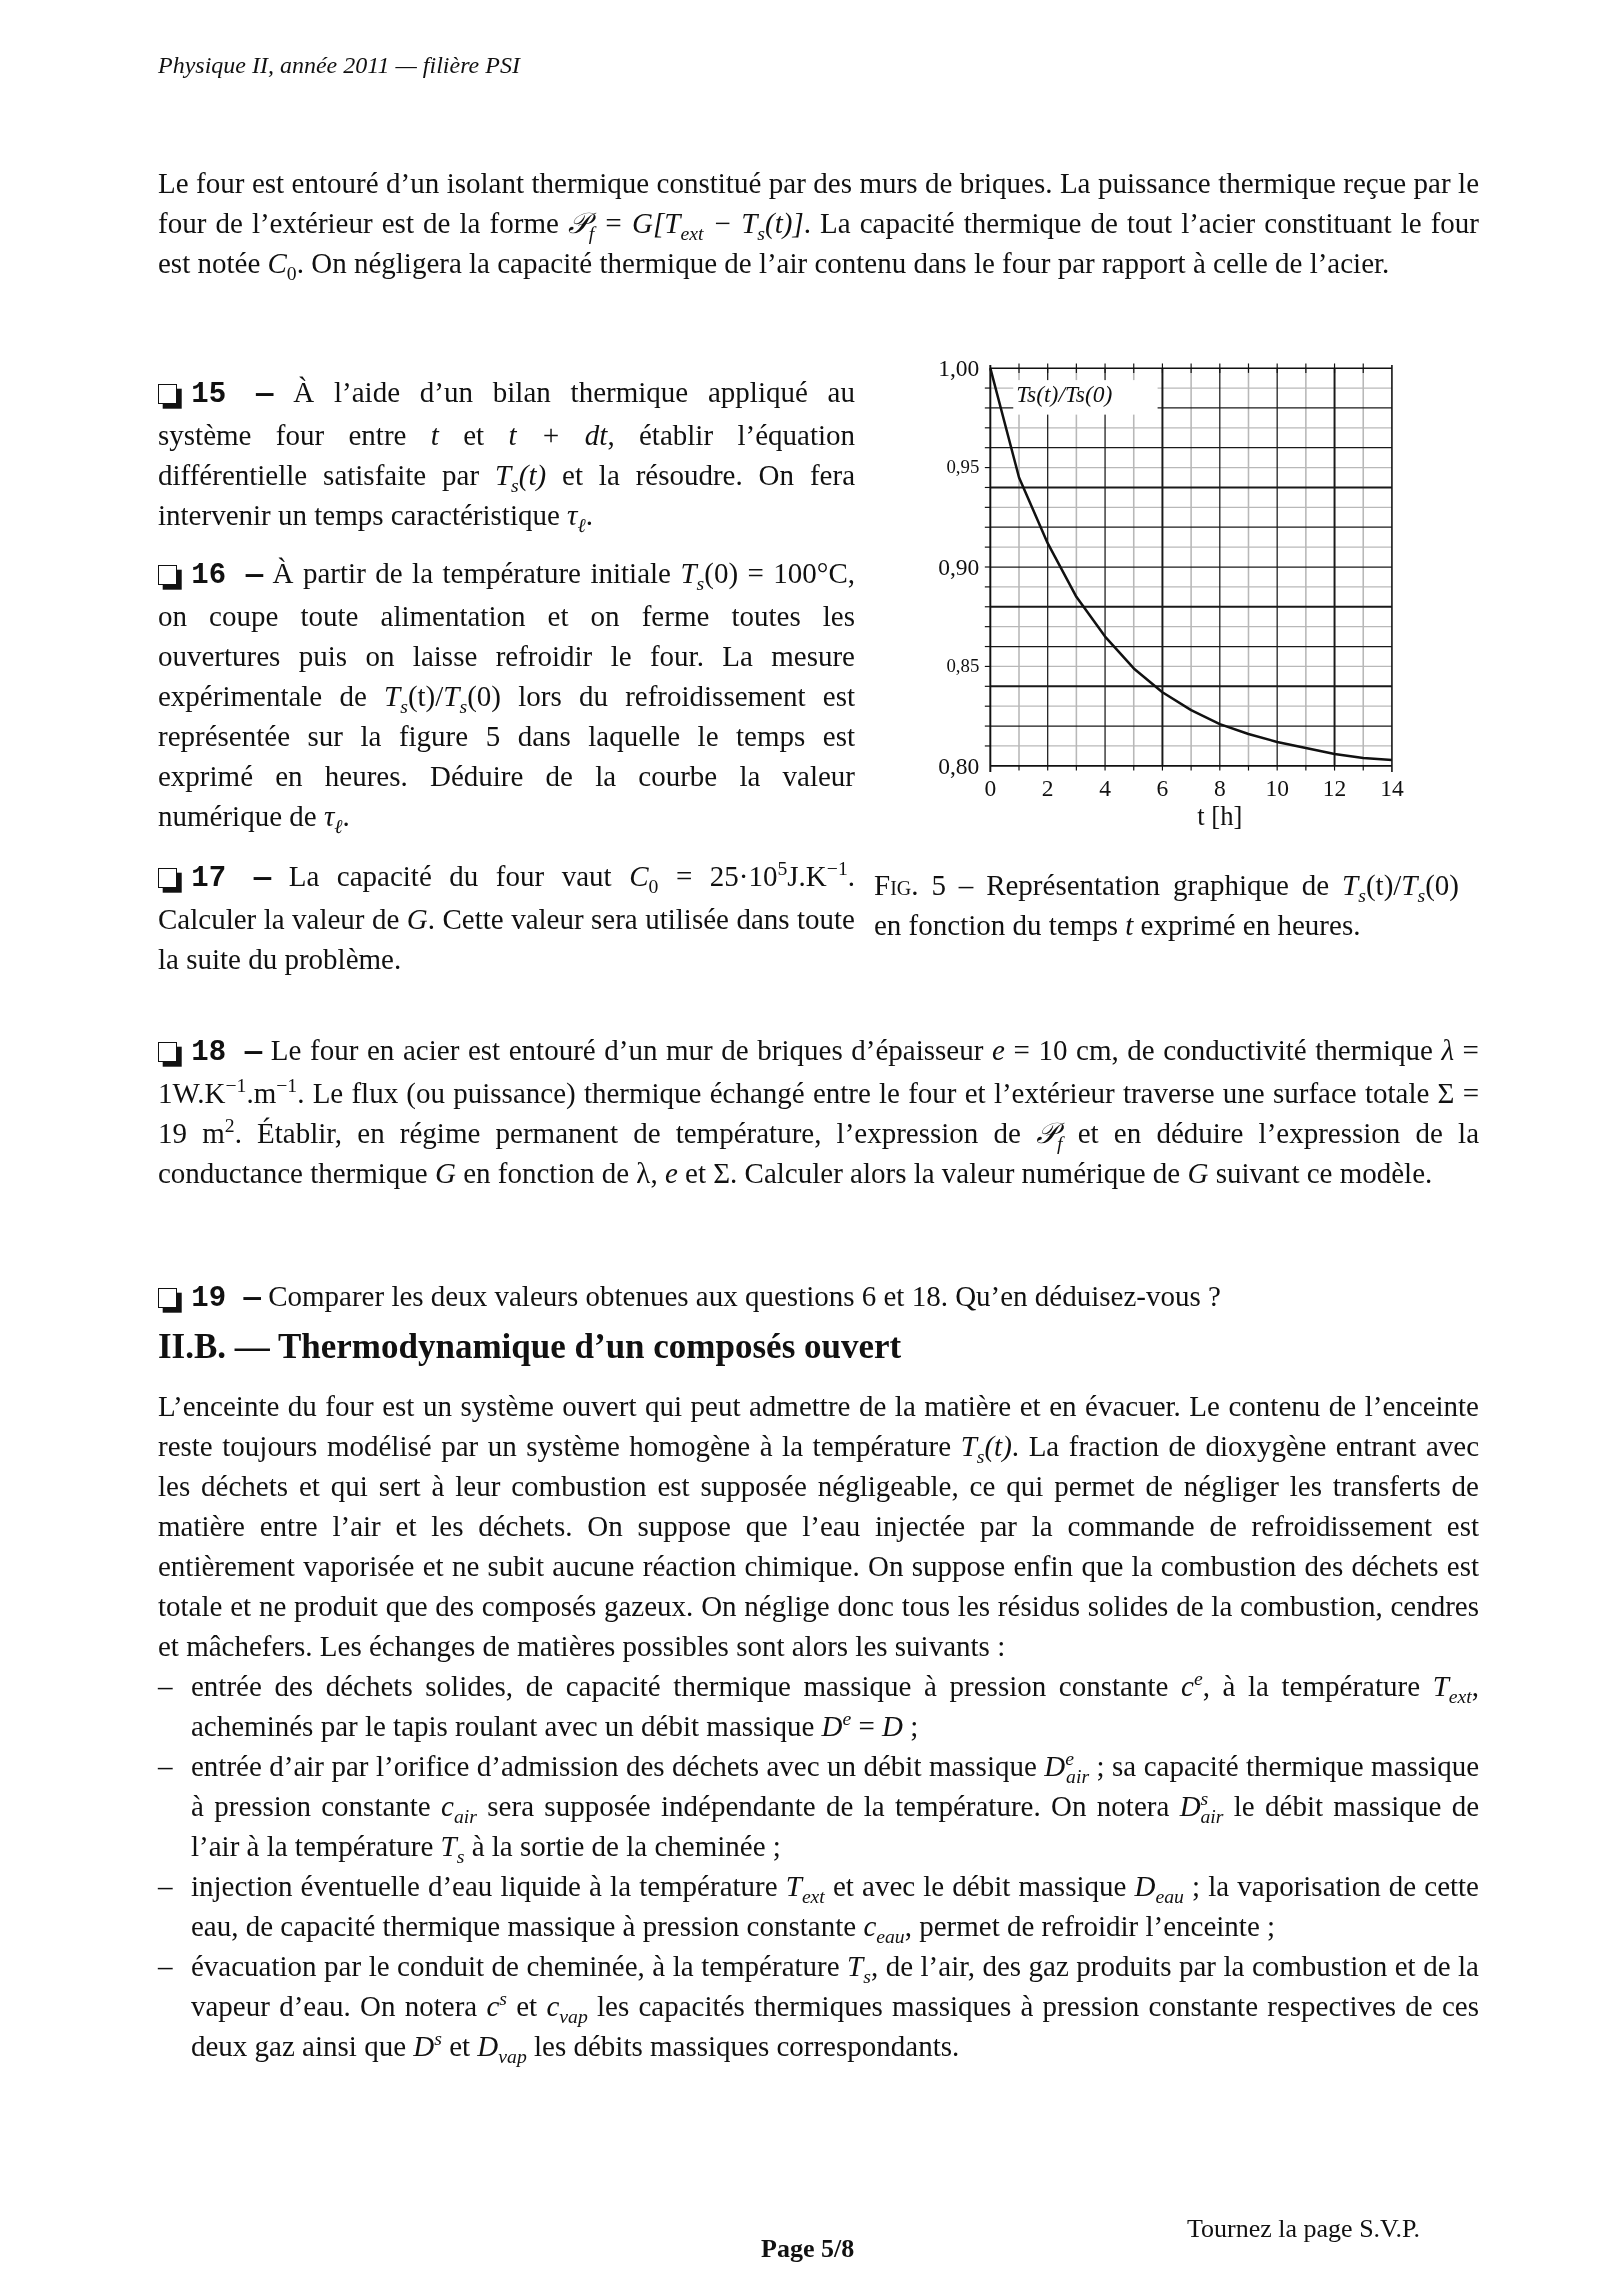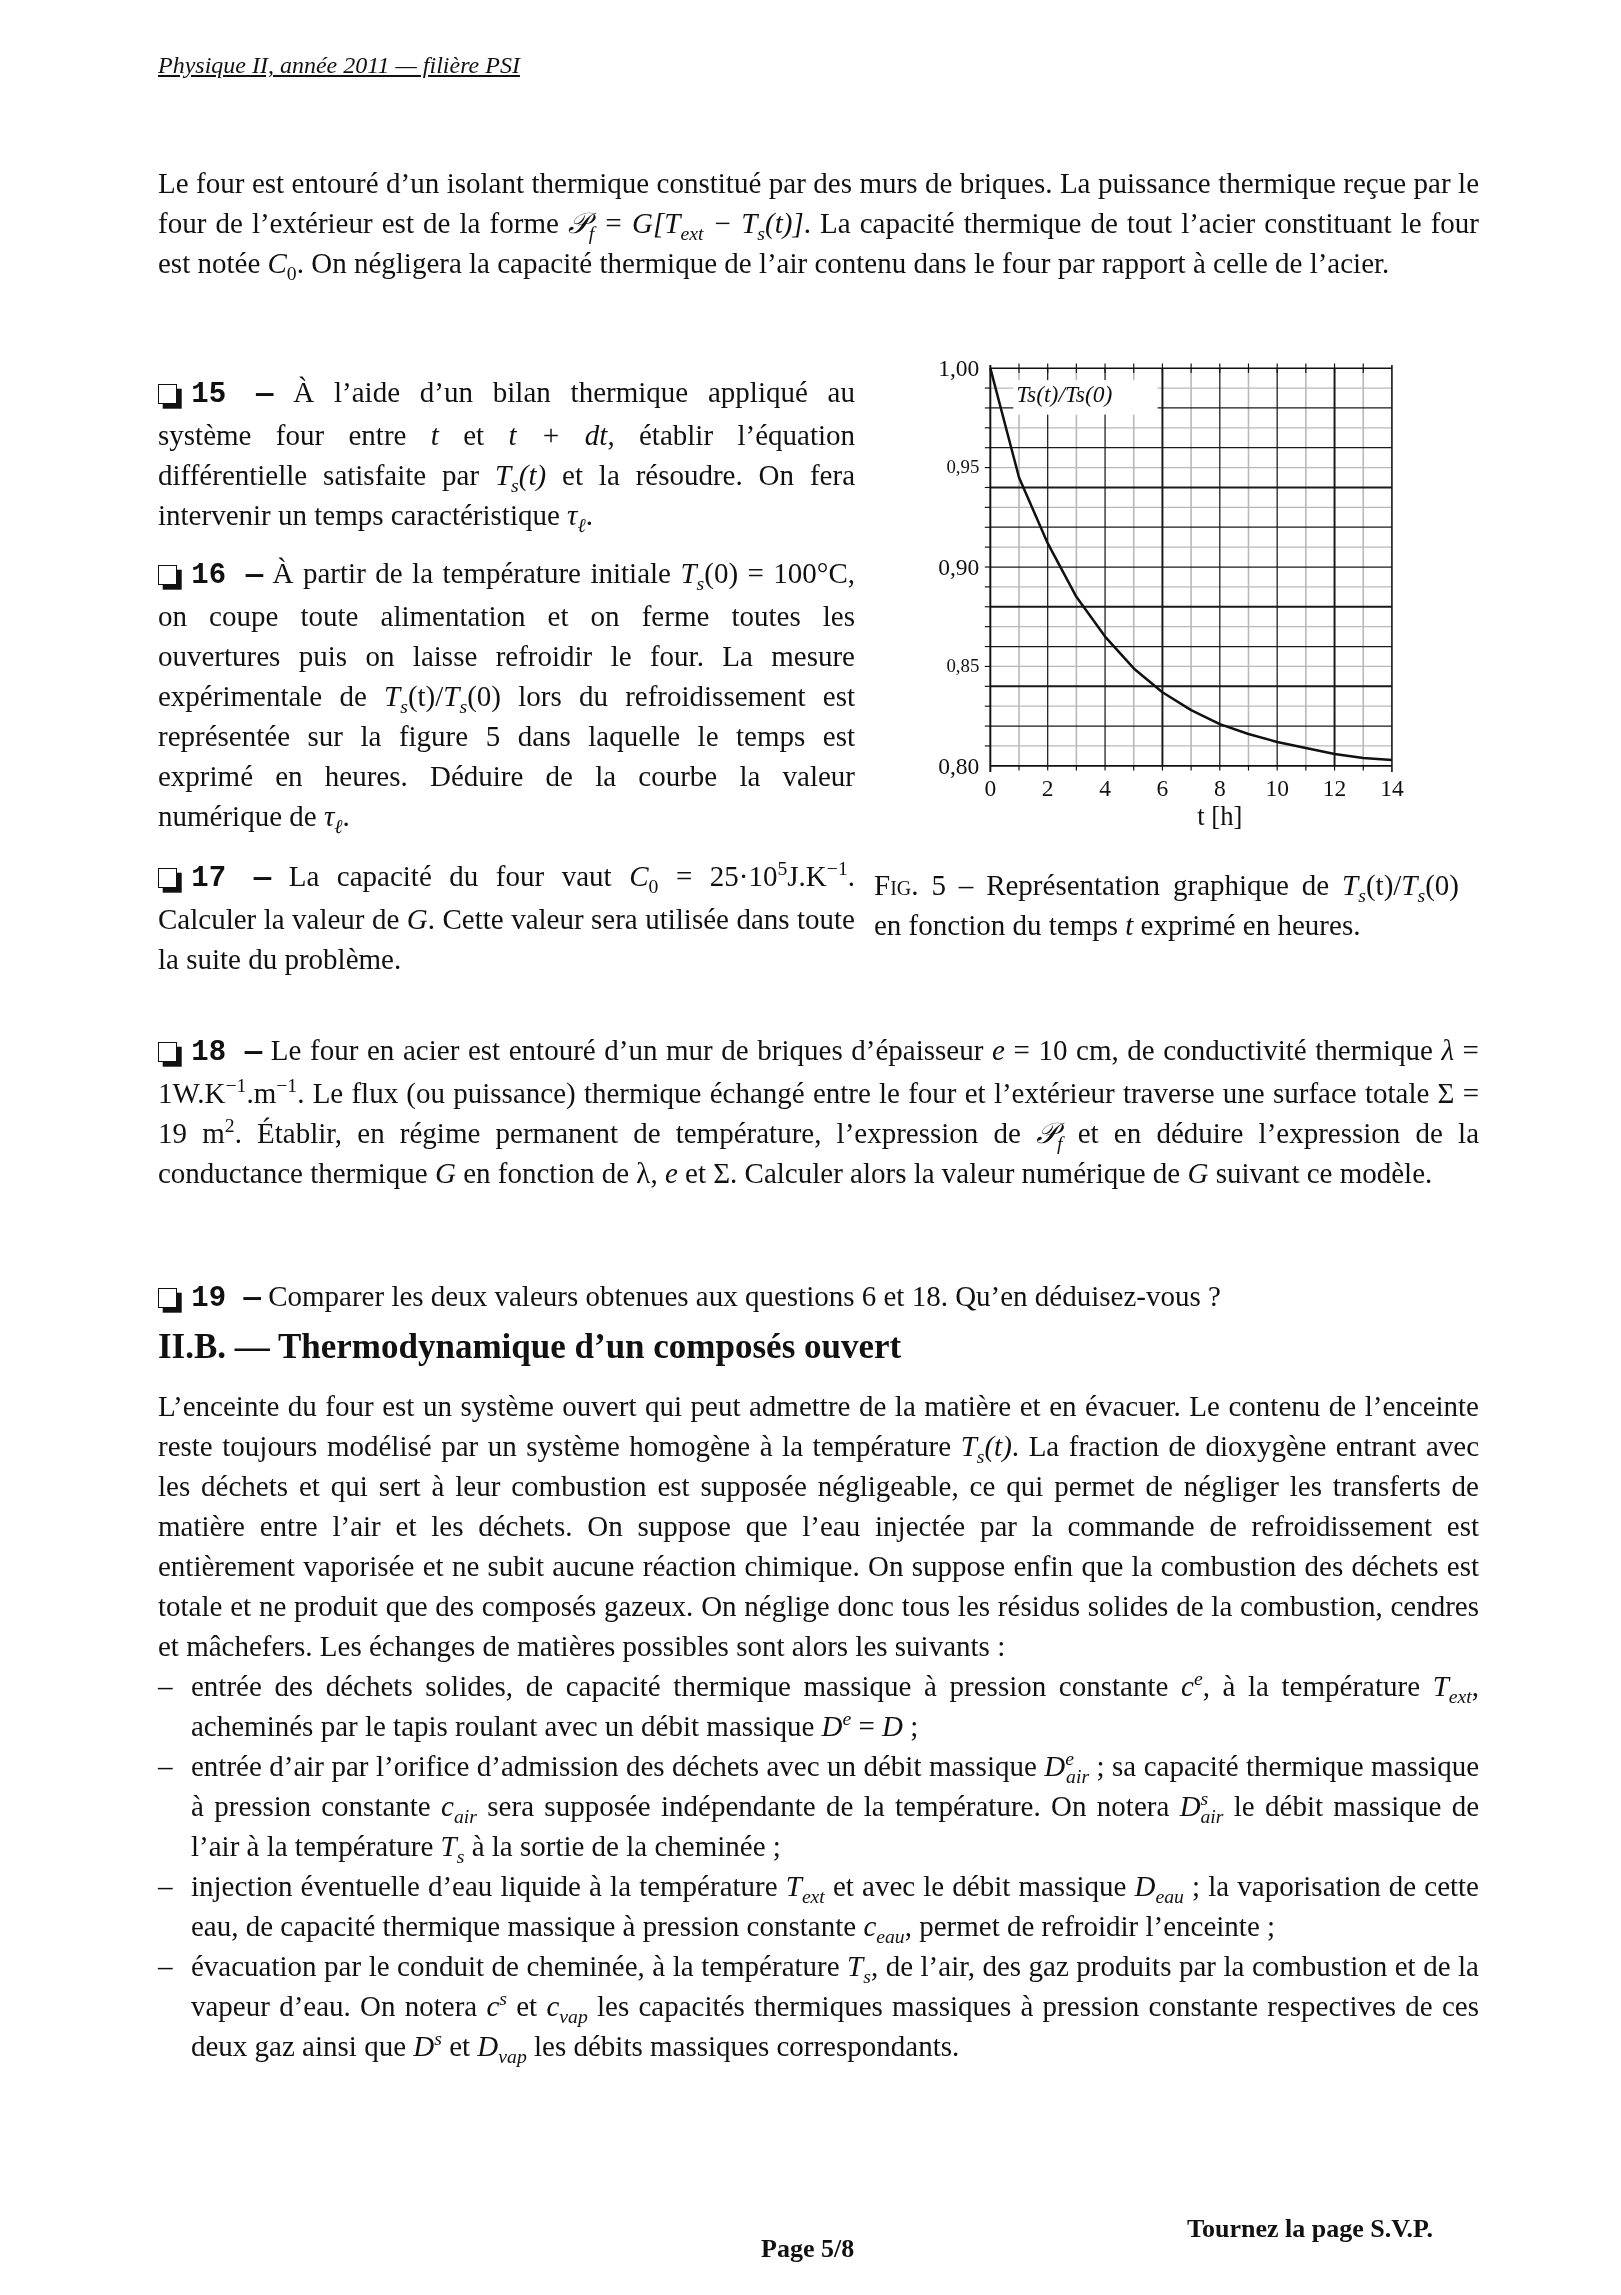--- a/index.html
+++ b/index.html
@@ -1,34 +1,34 @@
 <!DOCTYPE html>
 <html style="font-size:12.6px"><head>
 <meta charset="utf-8">
 <style>
   html, body { margin:0; padding:0; background:#ffffff; }
   body { width:1622px; height:2295px; position:relative; overflow:hidden;
          font-family:"Liberation Serif","DejaVu Serif",serif; color:#111; }
   .abs { position:absolute; }
-  .header { left:158px; top:52px; font-size:24px; font-style:italic;text-decoration:underline; }
+  .header { left:158px; top:52px; font-size:24px; font-style:italic; }
   .para { font-size:29px; line-height:40px; text-align:justify; }
   .intro { left:158px; top:163px; width:1321px; }
   .col-left { left:158px; width:697px; }
   .full { left:158px; width:1321px; }
   .cb { display:inline-block; width:17.3px; height:17.3px; border:1.6px solid #111; background:#fff;
         position:relative; margin-right:14px; vertical-align:-1.6px; box-shadow:4.7px 4.7px 0 #111; }
   .qnum { font-weight:bold;font-family:Liberation Mono, monospace; }
   .i { font-style:italic; }
   sub, sup { font-size:0.68em; line-height:0; }
   .script { font-family:"DejaVu Serif",serif; font-style:italic; }
   .section-title { left:158px; top:1327px; font-size:35px; font-weight:bold; }
   .list-item { position:relative; padding-left:33px; }
   .list-item .dash { position:absolute; left:0; top:0; }
   .footer-page { left:761px; top:2214px; font-size:26px; font-weight:bold;margin-top:20px; }
-  .footer-turn { left:1187px; top:2214px; font-size:26px; font-weight:bold; }
+  .footer-turn { left:1187px; top:2214px; font-size:26px; font-weight:normal; }
   .caption { left:874px; top:865px; width:585px; font-size:29px; line-height:40px; text-align:justify; }
   .smallcaps { font-variant:small-caps; }
   svg text { font-family:"Liberation Serif","DejaVu Serif",serif; }
 </style>
 </head>
 <body>
 
 <div class="abs header">Physique II, année 2011 — filière PSI</div>
 
 <div class="abs para intro"><span>Le four est entouré d’un isolant thermique constitué par des murs de briques. La puissance thermique reçue par le four de l’extérieur est de la forme </span><span class="script">𝒫</span><sub class="i">f</sub><span class="i"> = G[T</span><sub class="i">ext</sub><span class="i"> − T</span><sub class="i">s</sub><span class="i">(t)]</span><span>. La capacité thermique de tout l’acier constituant le four est notée </span><span class="i">C</span><sub>0</sub><span>. On négligera la capacité thermique de l’air contenu dans le four par rapport à celle de l’acier.</span></div>

